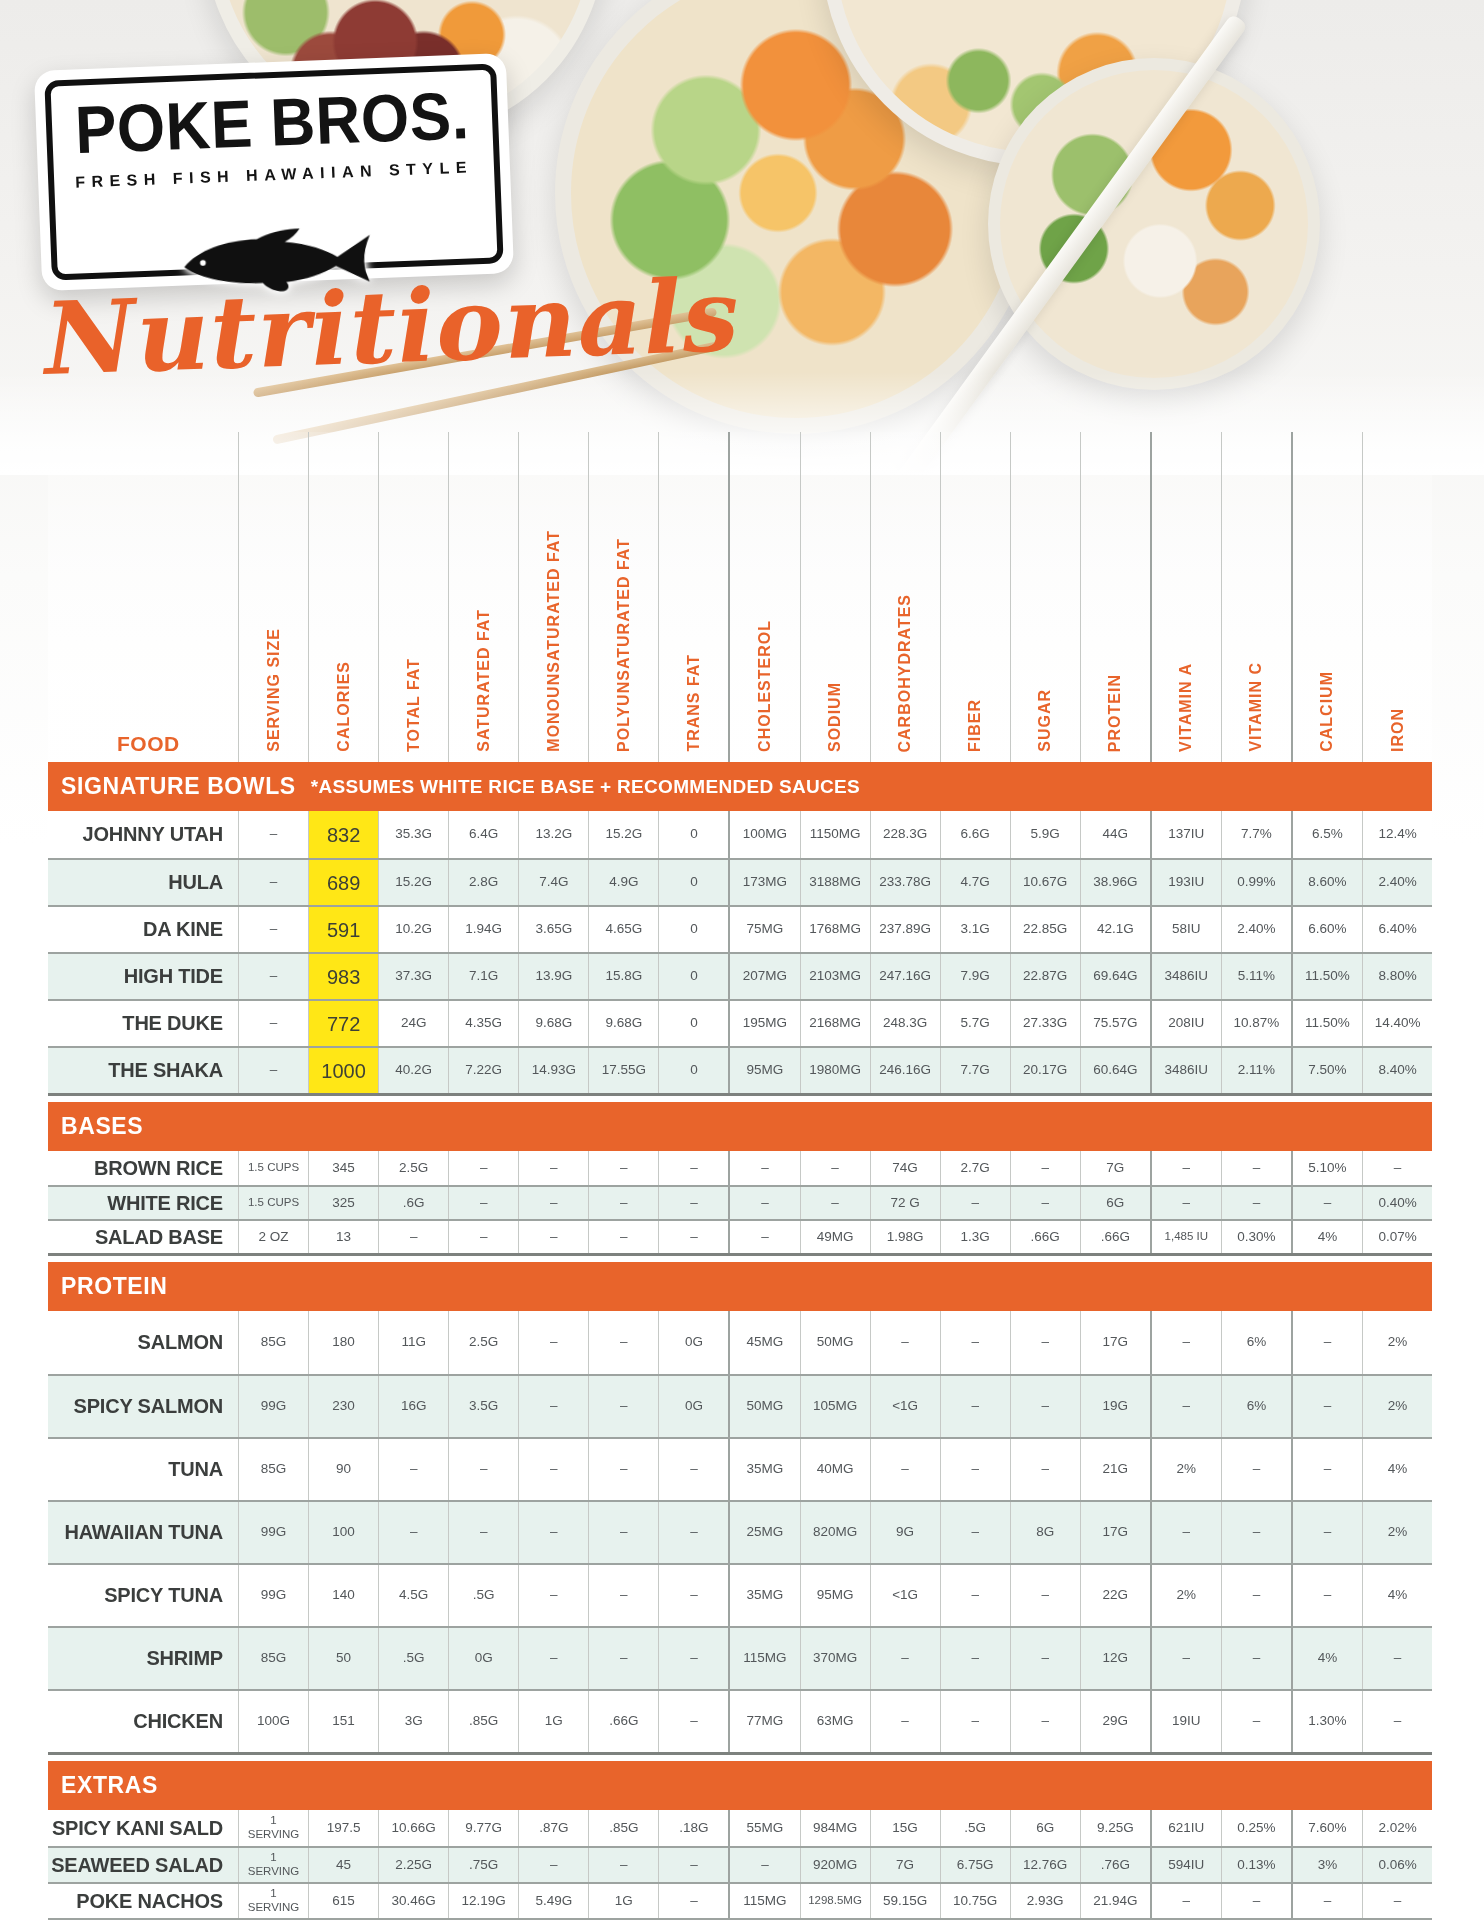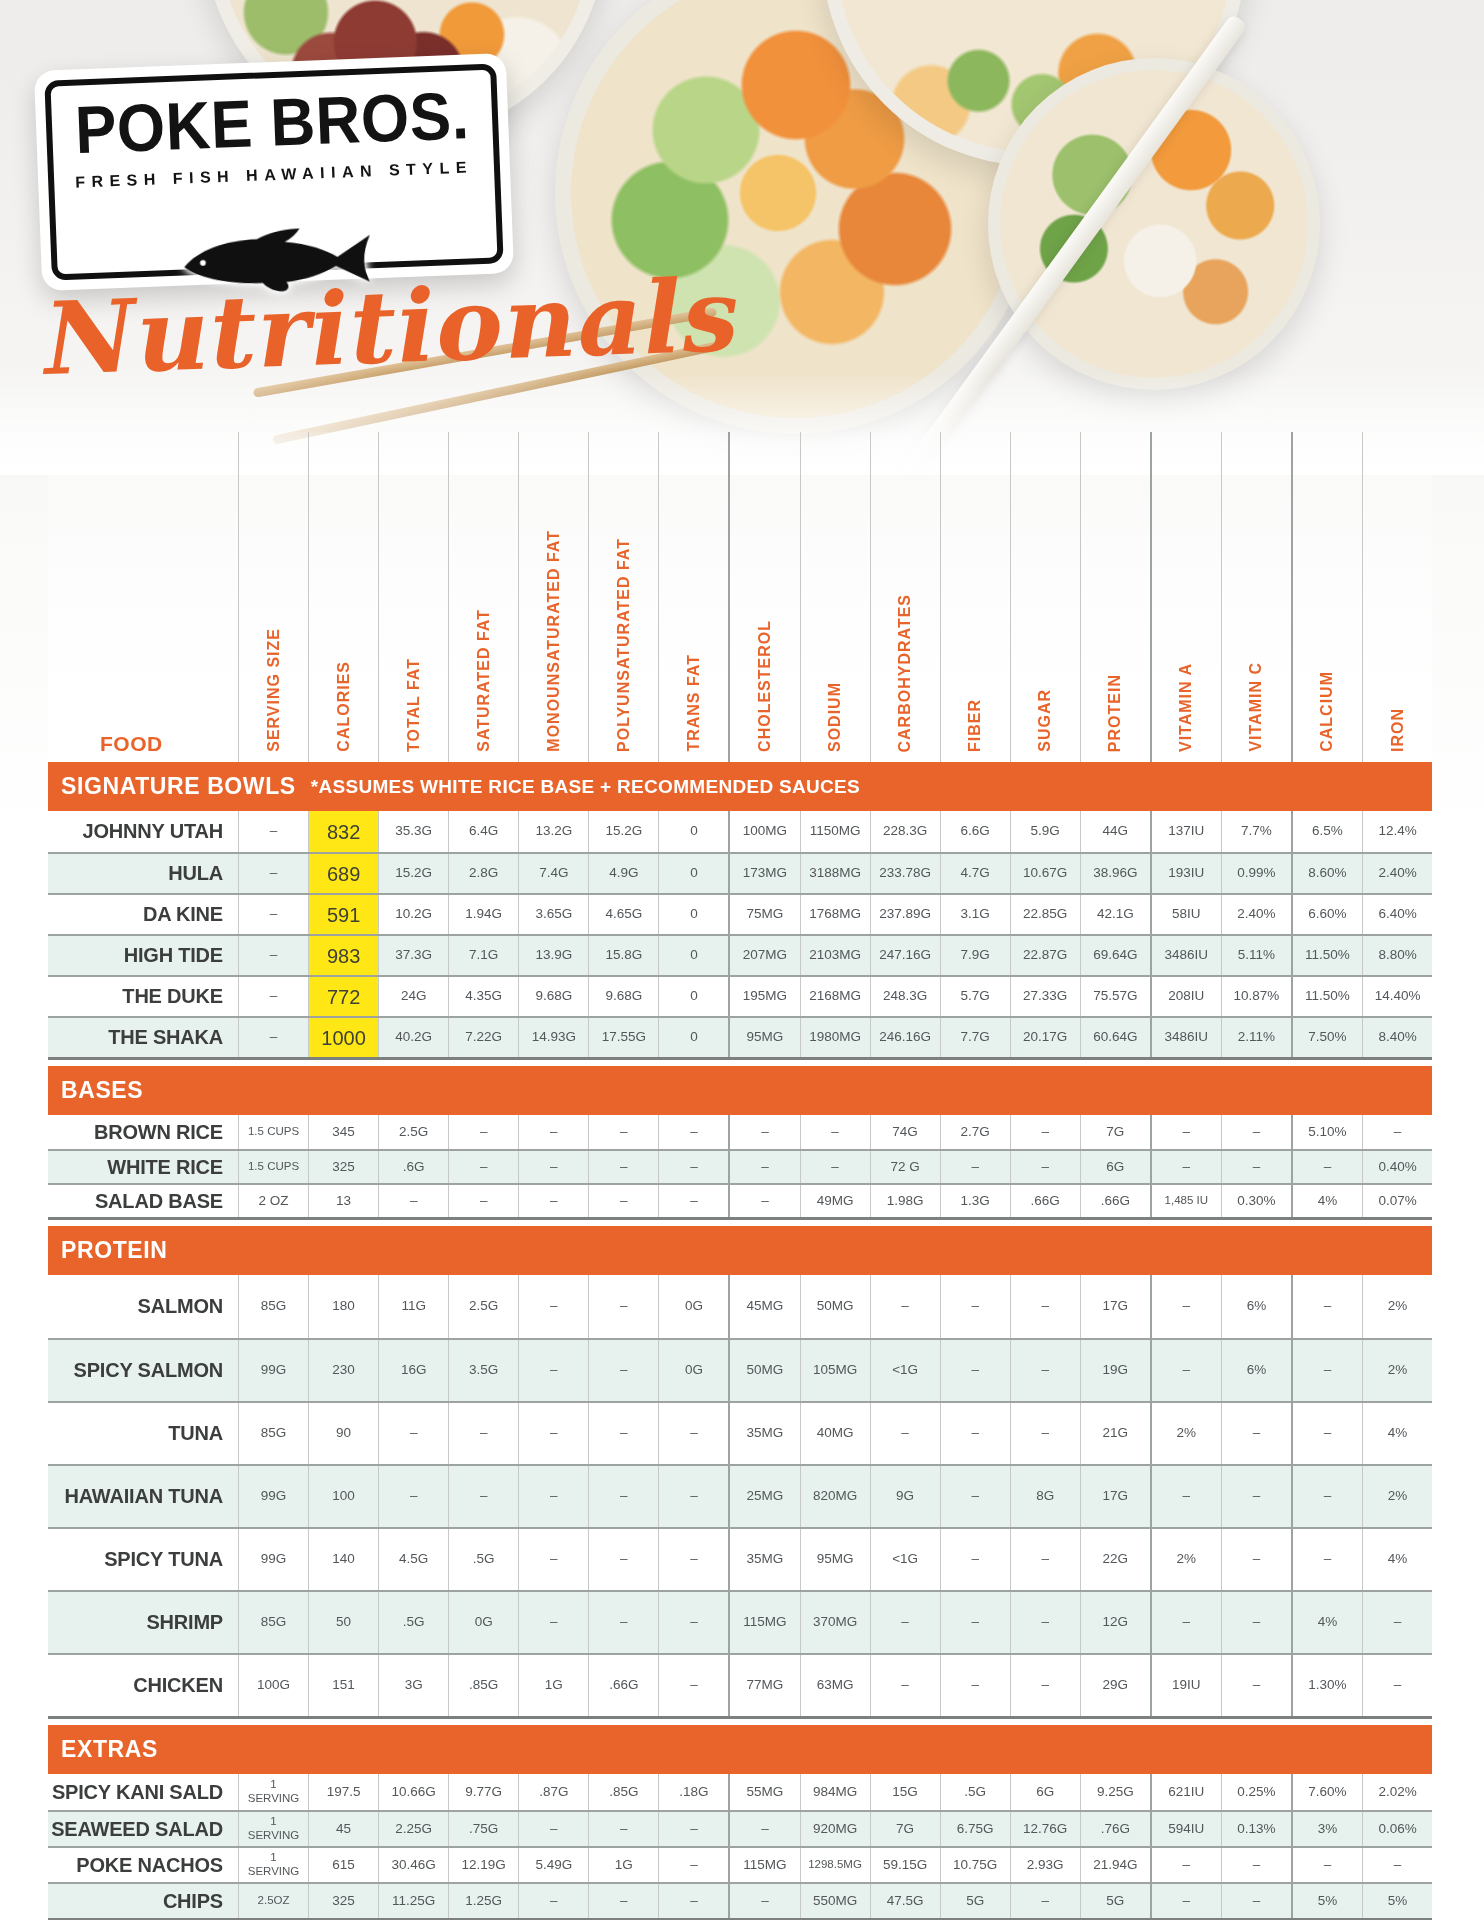--- a/index.html
+++ b/index.html
@@ -79,38 +79,38 @@
   
   .page-title{position:absolute;left:44px;top:268px;font-family:"DejaVu Serif",serif;
     font-style:italic;font-weight:700;font-size:100px;color:#E9622A;
     transform:rotate(-2deg);letter-spacing:1px;}
 
   
   .ntable{position:absolute;left:48px;top:432px;width:1384px;}
   .t-header{display:flex;height:330px;position:relative;
     background:linear-gradient(180deg,rgba(255,255,255,0.15) 0%,rgba(255,255,255,0.85) 75%);}
   .h-food{flex:0 0 190px;position:relative;}
-  .food-head{position:absolute;left:52px;bottom:6px;font-size:21px;font-weight:800;
+  .food-head{position:absolute;left:69px;bottom:6px;font-size:21px;font-weight:800;
     color:var(--accent);letter-spacing:0.5px;}
   .h-col{flex:1 1 0;position:relative;border-left:1px solid var(--vline);}
   .h-col.hv{border-left:2px solid var(--hline);}
   .h-label{position:absolute;bottom:10px;left:50%;transform:translateX(-50%) rotate(180deg);
     writing-mode:vertical-rl;font-size:16px;font-weight:700;color:var(--accent);
     letter-spacing:1px;white-space:nowrap;}
 
   .sec + .sec .sec-bar{margin-top:6px;}
   .sec-bar{display:flex;align-items:center;height:49px;background:var(--accent);
     color:#fff;padding-left:13px;gap:15px;}
   .sec-title{font-size:23px;font-weight:800;letter-spacing:0.6px;transform:scaleY(1.05);}
   .sec-note{font-size:19px;font-weight:700;letter-spacing:0.3px;}
   .sec-rows{border-bottom:3px solid #7d817e;}
   .t-row{display:flex;background:#fff;}
   .t-row.alt{background:var(--mint);}
   .t-row + .t-row{border-top:2px solid var(--hline);}
-  .sec-0 .t-row{height:41px;}
+  .sec-0 .t-row{height:47px;}
   .sec-1 .t-row{height:34px;}
   .sec-2 .t-row{height:63px;}
   .sec-3 .t-row{height:36px;}
   .food-cell{flex:0 0 190px;display:flex;align-items:center;justify-content:flex-end;
     padding-right:15px;font-weight:800;font-size:20px;color:#3b3e3d;letter-spacing:-0.2px;
     transform:scaleY(1.04);white-space:nowrap;}
   .cell{flex:1 1 0;display:flex;align-items:center;justify-content:center;text-align:center;
     border-left:1px solid var(--vline);font-size:13.5px;color:var(--txt);
     padding:2px 4px;line-height:1.2;}
   .cell.hv{border-left:2px solid var(--hline);}

